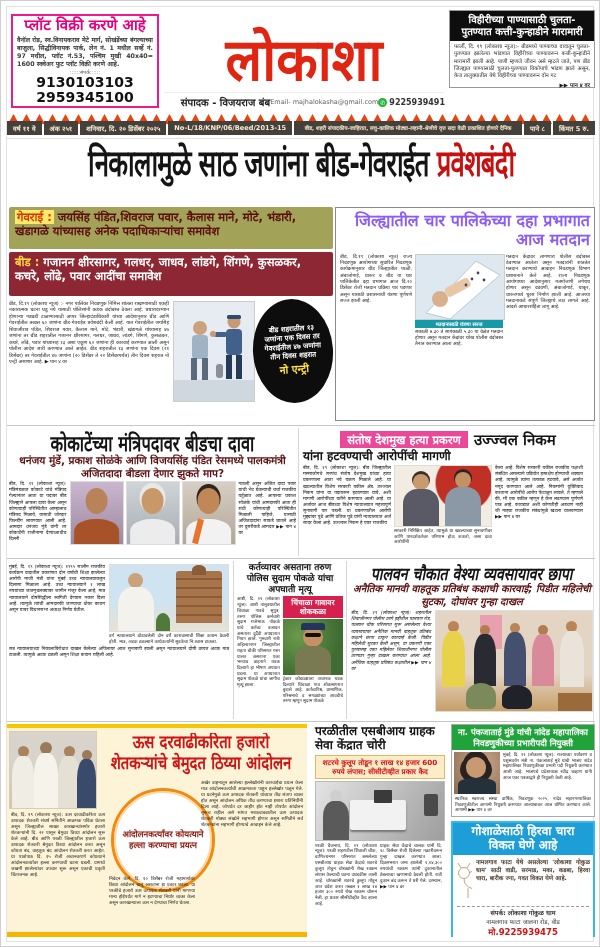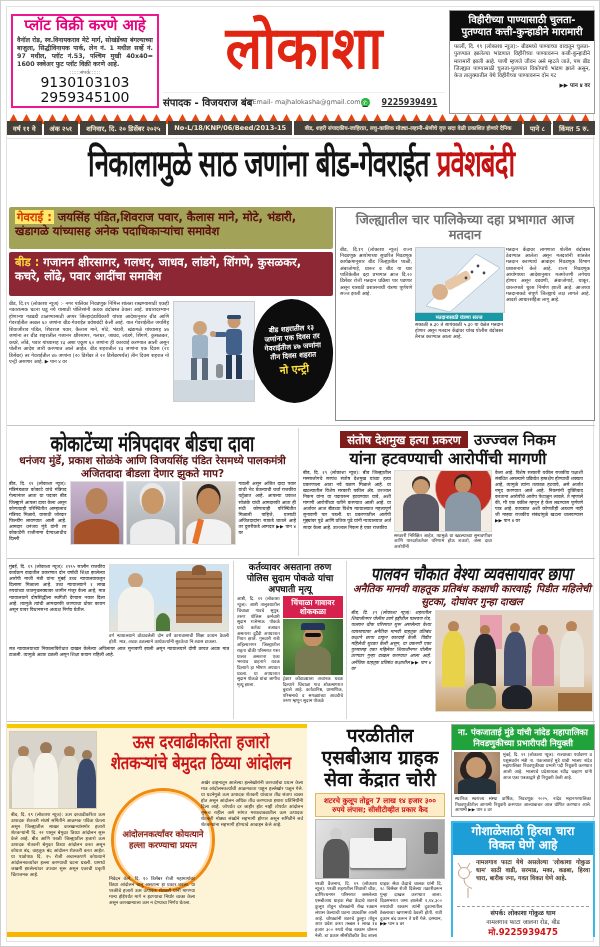--- a/index.html
+++ b/index.html
@@ -7,29 +7,29 @@
         font-family:"DejaVu Sans",sans-serif;overflow:hidden;border:1px solid #cfcfcf;box-sizing:border-box;color:#1c1c1c;}
   .frame{position:absolute;left:5px;top:5px;right:5px;bottom:4px;border:1px solid #e2e2e2;pointer-events:none;}
   .abs{position:absolute;box-sizing:border-box;}
   .just{text-align:justify;}
   .condense{display:inline-block;white-space:nowrap;transform-origin:center;}
   
   .left-ad{left:10px;top:13px;width:148px;height:94px;border:2px solid #ec1a8e;padding:2px 4px;background:#fff;}
   .left-ad .t{color:#e6007e;font-weight:bold;font-size:15px;text-align:center;line-height:1.05;}
   .left-ad .b{font-size:6.3px;font-weight:bold;color:#3a3a3a;line-height:1.3;text-align:justify;margin-top:2px;}
   .left-ad .c{font-size:5px;text-align:center;color:#555;margin-top:1px;}
-  .left-ad .p{font-size:14px;font-weight:normal;text-align:center;line-height:1.05;color:#111;}
+  .left-ad .p{font-size:14px;font-weight:bold;text-align:center;line-height:1.05;color:#111;}
   .masthead{left:162px;top:16px;width:282px;height:92px;display:flex;flex-direction:column;justify-content:flex-end;}
   .logo{font-size:54px;font-weight:bold;color:#e02612;text-align:center;line-height:1.0;transform:scaleY(1.08);}
-  .mast-meta{display:flex;align-items:center;justify-content:flex-start;margin-top:16px;border-top:1px solid #eee;padding-top:2px;}
+  .mast-meta{display:flex;align-items:center;justify-content:flex-end;margin-top:4px;border-top:1px solid #eee;padding-top:2px;}
   .editor{font-size:10px;font-weight:bold;color:#222;}
   .email{font-size:6.5px;color:#666;}
-  .mphone{font-size:8px;font-weight:bold;color:#333;display:flex;align-items:center;gap:12px;text-decoration:underline;}
+  .mphone{font-size:8px;font-weight:bold;color:#333;display:flex;align-items:center;gap:2px;}
   .wa{display:inline-block;width:9px;height:9px;border-radius:50%;background:#25b33c;color:#fff;font-size:6px;line-height:9px;text-align:center;}
-  .right-news{left:448px;top:9px;width:146px;height:104px;border:1px solid #999;background:#fff;}
+  .right-news{left:448px;top:9px;width:146px;height:78px;border:1px solid #999;background:#fff;}
   .right-news .h{background:#0e0e0e;color:#fff;font-size:10px;font-weight:bold;text-align:center;line-height:1.2;padding:3px 2px;}
   .right-news .b{font-size:5.4px;color:#222;line-height:1.35;text-align:justify;padding:2px 4px;}
   .right-news .m{font-size:5.6px;font-weight:bold;text-align:right;padding:0 4px;}
   .triangles{left:6px;top:108px;width:588px;height:10px;}
   .infobar{left:6px;top:120px;width:588px;height:14px;display:flex;gap:2px;}
   .infobar .seg{background:#46403a;color:#f6edd6;font-size:6.6px;font-weight:bold;display:flex;align-items:center;justify-content:center;padding:0 6px;white-space:nowrap;}
   .infobar .grow{flex:1;font-size:5.4px;color:#efe6cf;}
   
   .lead-h{left:6px;top:137px;width:588px;height:64px;display:flex;align-items:flex-start;justify-content:center;overflow:hidden;border-top:1px solid #e0e0e0;}
   .lead-h .condense{transform:scale(0.78,1.12);font-size:33px;font-weight:bold;letter-spacing:-1px;color:#141414;}
@@ -40,42 +40,42 @@
   .band2{top:251px;height:44px;background:#8e2734;color:#fff;}
   .band2 .lbl{color:#ffd83d;}
   .lead-body{left:8px;top:299px;width:160px;height:106px;font-size:4.9px;line-height:1.32;overflow:hidden;}
   .illo{left:172px;top:300px;width:82px;height:101px;border:1px solid #ccc;background:#e6ecf2;overflow:hidden;}
   .oval{left:252px;top:298px;width:80px;height:104px;border-radius:50%;background:#0d0d0d;color:#fff;
         display:flex;flex-direction:column;align-items:center;justify-content:center;text-align:center;
         font-size:7px;font-weight:bold;line-height:1.3;padding:8px;transform:rotate(-4deg);}
   .oval .hl{color:#ffe23d;font-size:10.5px;margin-top:2px;}
   
   .election{left:334px;top:206px;width:260px;height:214px;border:1px solid #8a8a8a;background:#fff;overflow:hidden;}
-  .election .h{font-size:13px;font-weight:bold;text-align:center;line-height:1.18;padding:4px 4px 2px;color:#737373;}
+  .election .h{font-size:16px;font-weight:bold;text-align:right;line-height:1.18;padding:4px 4px 2px;color:#8b5cf6;}
   .election .cols{display:flex;gap:3px;padding:2px 4px;}
   .election .col{font-size:4.8px;line-height:1.32;text-align:justify;}
   .ballot{width:100%;height:64px;background:linear-gradient(135deg,#f2f6fa,#d9e5ef);border:1px solid #ccc;overflow:hidden;position:relative;}
   .ballot-cap{background:#1899a8;color:#fff;font-size:5px;font-weight:bold;text-align:center;padding:1px 0;}
   
   .divider{left:6px;width:588px;height:1px;background:#c6c6c6;}
   .kokate{left:6px;top:427px;width:292px;height:128px;border-right:1px solid #d6d6d6;padding:1px 2px;overflow:hidden;}
   .kokate .h{text-align:center;overflow:hidden;height:24px;}
   .kokate .h .condense{font-size:20px;font-weight:bold;transform:scale(0.82,1.08);color:#141414;}
   .kokate .sh{font-size:10.5px;font-weight:bold;color:#5d1212;text-align:center;line-height:1.2;margin:1px 4px;}
   .kokate .row{display:flex;gap:3px;margin-top:2px;}
   .kokate .col{width:62px;font-size:4.7px;line-height:1.3;text-align:justify;}
   .portrait{position:relative;width:52px;height:62px;overflow:hidden;border:1px solid #ddd;}
   .portrait .head{position:absolute;left:50%;top:10%;width:44%;height:42%;transform:translateX(-50%);border-radius:50%;}
   .portrait .torso{position:absolute;left:50%;bottom:-4%;width:88%;height:44%;transform:translateX(-50%);border-radius:45% 45% 0 0;}
   .portrait .scarf{position:absolute;left:24%;bottom:0;width:12%;height:40%;background:#e8732a;transform:rotate(14deg);}
   .santosh{left:300px;top:427px;width:294px;height:128px;padding:1px 2px;overflow:hidden;}
   .santosh .r1{display:flex;align-items:center;justify-content:center;gap:6px;}
-  .santosh .kick{background:#7f1d1d;color:#fff;font-size:11.5px;font-weight:bold;padding:1px 7px;}
+  .santosh .kick{background:#ec4899;color:#fff;font-size:11.5px;font-weight:bold;padding:1px 7px;}
   .santosh .nm{font-size:15px;font-weight:bold;color:#141414;}
-  .santosh .h2{font-size:16px;font-weight:bold;text-align:center;color:#141414;line-height:1.1;margin-top:1px;}
+  .santosh .h2{font-size:12px;font-weight:bold;color:#141414;line-height:1.1;margin-top:1px;}
   .santosh .row{display:flex;gap:3px;margin-top:2px;}
   .santosh .col{width:88px;font-size:4.7px;line-height:1.3;text-align:justify;}
   .sphoto{width:96px;height:60px;position:relative;overflow:hidden;border:1px solid #ddd;
           background:radial-gradient(circle at 72% 28%,#c03024 0 34%,#f3ece2 36%);}
   .scap{font-size:4.5px;line-height:1.25;text-align:justify;margin-top:1px;}
   
   .atak{left:6px;top:560px;width:224px;height:158px;padding:1px 2px;overflow:hidden;}
   .atak .h{text-align:center;overflow:hidden;height:27px;}
   .atak .h .condense{font-size:23px;font-weight:bold;transform:scale(0.9,1.1);color:#141414;}
   .atak .sh{font-size:12px;font-weight:bold;text-align:center;color:#222;margin:1px 0;}
@@ -105,21 +105,21 @@
            background:linear-gradient(#d8d4cc 35%,#cfc4b4);}
   .us .h{position:absolute;left:90px;top:5px;width:208px;text-align:center;overflow:hidden;height:44px;}
   .us .h .condense{font-size:16.5px;font-weight:bold;color:#cc1616;transform:scale(0.9,1.08);white-space:normal;line-height:1.2;}
   .circle{position:absolute;left:104px;top:60px;width:82px;height:82px;border-radius:50%;background:#fff;
           border:3px solid #f08a10;box-shadow:0 0 0 2px #ffd9a0 inset;color:#8a1a0c;font-size:8.5px;font-weight:bold;
           display:flex;align-items:center;justify-content:center;text-align:center;padding:8px;line-height:1.3;}
   .us .c1{position:absolute;left:4px;top:84px;width:94px;height:122px;font-size:4.6px;line-height:1.3;text-align:justify;}
   .us .c2{position:absolute;left:102px;top:148px;width:86px;height:58px;font-size:4.6px;line-height:1.3;text-align:justify;}
   .us .c3{position:absolute;left:194px;top:52px;width:102px;height:154px;font-size:4.6px;line-height:1.3;text-align:justify;}
   .sbi{left:312px;top:723px;width:134px;height:213px;padding:1px 2px;overflow:hidden;}
-  .sbi .h{font-size:19px;font-weight:bold;text-align:center;line-height:1.15;color:#141414;}
+  .sbi .h{font-size:12px;font-weight:bold;text-align:left;line-height:1.15;color:#141414;}
   .sbi .sh{background:#fdecc8;border:1px solid #e0b860;color:#d01414;font-size:7.2px;font-weight:bold;text-align:center;line-height:1.25;padding:2px;margin:2px 0;}
   .cctv{width:128px;height:58px;margin:0 auto;position:relative;overflow:hidden;border:1px solid #bbb;
         background:linear-gradient(120deg,#e3e3e3,#9e9e9e);}
   .sbi .row{display:flex;gap:3px;margin-top:2px;}
   .sbi .col{width:62px;font-size:4.5px;line-height:1.3;text-align:justify;}
   .rightcol{left:450px;top:723px;width:144px;height:213px;overflow:hidden;}
   .pankaja{border:1px solid #aaa;background:#fff;}
   .pankaja .h{background:#1fa33a;color:#fff;font-size:8.4px;font-weight:bold;text-align:center;line-height:1.25;padding:2px;}
   .pankaja .row{display:flex;gap:3px;padding:2px;}
   .pk-photo{width:46px;height:42px;flex:none;position:relative;overflow:hidden;background:radial-gradient(circle at 60% 30%,#caa88a,#8a6a50);}
@@ -374,21 +374,21 @@
     </div>
     <div class="h"><span class="condense">ऊस दरवाढीकरिता हजारो शेतकऱ्यांचे बेमुदत ठिय्या आंदोलन</span></div>
     <div class="circle">आंदोलनकर्त्यांवर कोयत्याने हल्ला करण्याचा प्रयत्न</div>
     <div class="c1">बीड, दि. १९ (लोकाशा न्यूज): ऊस दरवाढीकरिता ऊस उत्पादक शेतकरी संघर्ष समितीने आक्रमक पवित्रा घेतला असून जिल्ह्यातील साखर कारखान्यांसमोर हजारो शेतकऱ्यांनी दि. २२ पासून बेमुदत ठिय्या आंदोलन सुरू केले आहे. बीड आणि परळी जिल्ह्यातील हजारो ऊस उत्पादक शेतकरी बेमुदत ठिय्या आंदोलन करत असून कोयता बंद, वाहतूक बंद आंदोलन शेतकरी करत आहेत. या पाठोपाठ दि. १५ रोजी अचानकपणे कोयत्याने आंदोलनकर्त्यांवर हल्ला करण्याची घटना घडली. यामध्ये जखमी झालेल्यांवर उपचार सुरू असून एकाची प्रकृती चिंताजनक आहे.</div>
     <div class="c2">निवेदन केले, दि. १० डिसेंबर रोजी महामार्गावर ठिय्या आंदोलन चालू असताना हा प्रकार घडला. या परळीचे हजारो ऊस उत्पादक शेतकरी यांनी मागण्या मान्य होईपर्यंत मागे न हटण्याचा निर्धार व्यक्त केला असून कारखान्याला ऊस न देण्याचा निर्णय घेतला.</div>
     <div class="c3">अखेर वाहनातून आलेल्या हल्लेखोरांनी कारवाईचा प्रयत्न केला मात्र आंदोलनकर्त्यांची आक्रमकता पाहून हल्लेखोर पळून गेले. या घटनेमुळे ऊस उत्पादक शेतकरी यांच्यात तीव्र संताप व्यक्त होत असून आंदोलन अधिक तीव्र करण्याचा इशारा प्रतिनिधींनी दिला आहे. जोपर्यंत दर जाहीर होत नाही तोपर्यंत आंदोलन सुरूच राहील असे सांगत मराठवाड्यातील ऊस उत्पादक शेतकरी मोठ्या संख्येने सहभागी होणार असून समितीने सर्व शेतकऱ्यांना सहभागी होण्याचे आवाहन केले आहे.</div>
   </div>
 
   <div class="abs sbi">
     <div class="h">परळीतील एसबीआय ग्राहक सेवा केंद्रात चोरी</div>
-    <div class="sh">शटरचे कुलूप तोडून 7 लाख १४ हजार ३०० रुपये लंपास; सीसीटीव्हीत प्रकार कैद</div>
+    <div class="sh">शटरचे कुलूप तोडून १ लाख १४ हजार 600 रुपये लंपास; सीसीटीव्हीत प्रकार कैद</div>
     <div class="cctv">
       <span style="position:absolute;left:34px;top:18px;width:56px;height:30px;background:#f2f2f2;border-radius:2px;box-shadow:0 2px 2px #777;"></span>
       <span style="position:absolute;left:58px;top:8px;width:18px;height:13px;background:#3a3a3a;border-radius:1px;"></span>
       <span class="fhead" style="left:14px;top:8px;width:12px;height:12px;background:#cfcfcf"></span>
       <span class="fbody" style="left:7px;top:19px;width:26px;height:39px;background:#5a5a5a"></span>
       <span style="position:absolute;right:6px;top:12px;width:14px;height:22px;background:#4a4a4a;border-radius:2px;"></span>
     </div>
     <div class="row">
       <div class="col">परळी वैजनाथ, दि. १९ (लोकाशा न्यूज): परळी शहरातील शिवाजी चौक, वाणिज्यनगर परिसरात असलेल्या एसबीआय ग्राहक सेवा केंद्राचे शटरचे कुलूप तोडून चोरट्यांनी रोख रक्कम लंपास केल्याची घटना उघडकीस आली आहे. चोरट्यांनी शटरचे कुलूप तोडून आत प्रवेश करत तब्बल १ लाख १४ हजार ३०० रुपये रोख रक्कम चोरून नेली. हा प्रकार सीसीटीव्हीत कैद झाला आहे.</div>
       <div class="col">ग्राहक सेवा केंद्राचे चालक यांनी दि. १८ डिसेंबर रोजी दिलेल्या तक्रारीवरून गुन्हा दाखल करण्यात आला. दिवसभरात जमा झालेली १,१४,३०० रुपयांची रक्कम त्यांनी दुकानातील टेबलाच्या खणामध्ये ठेवली होती. रात्री दुकान बंद करून ते घरी गेले. दरम्यान, ▶▶ पान ४ वर</div>

